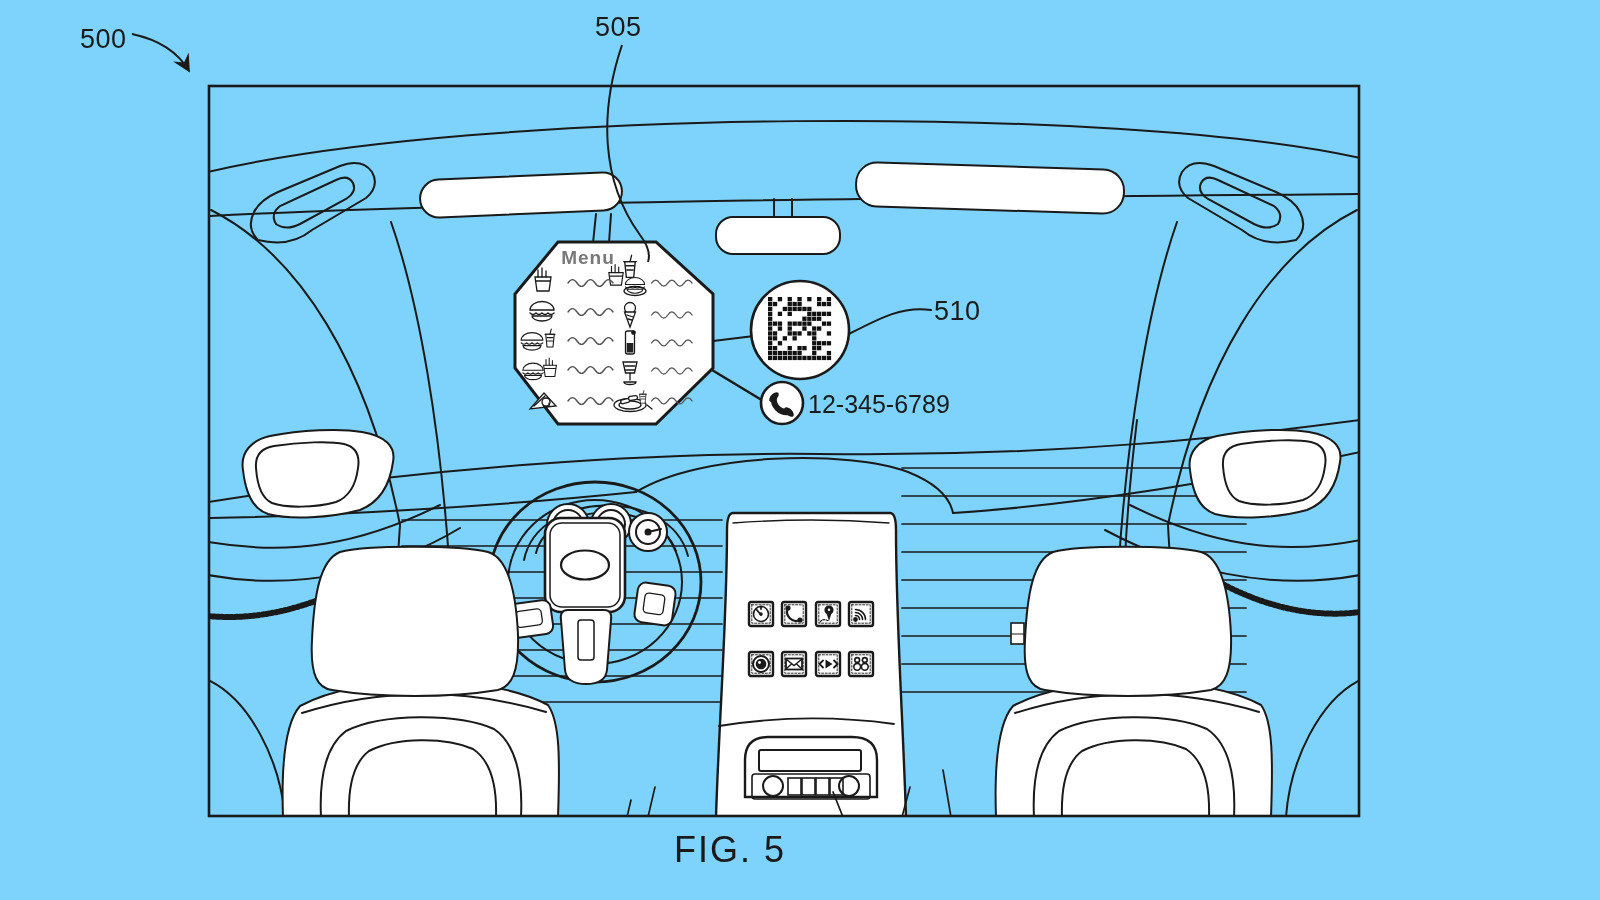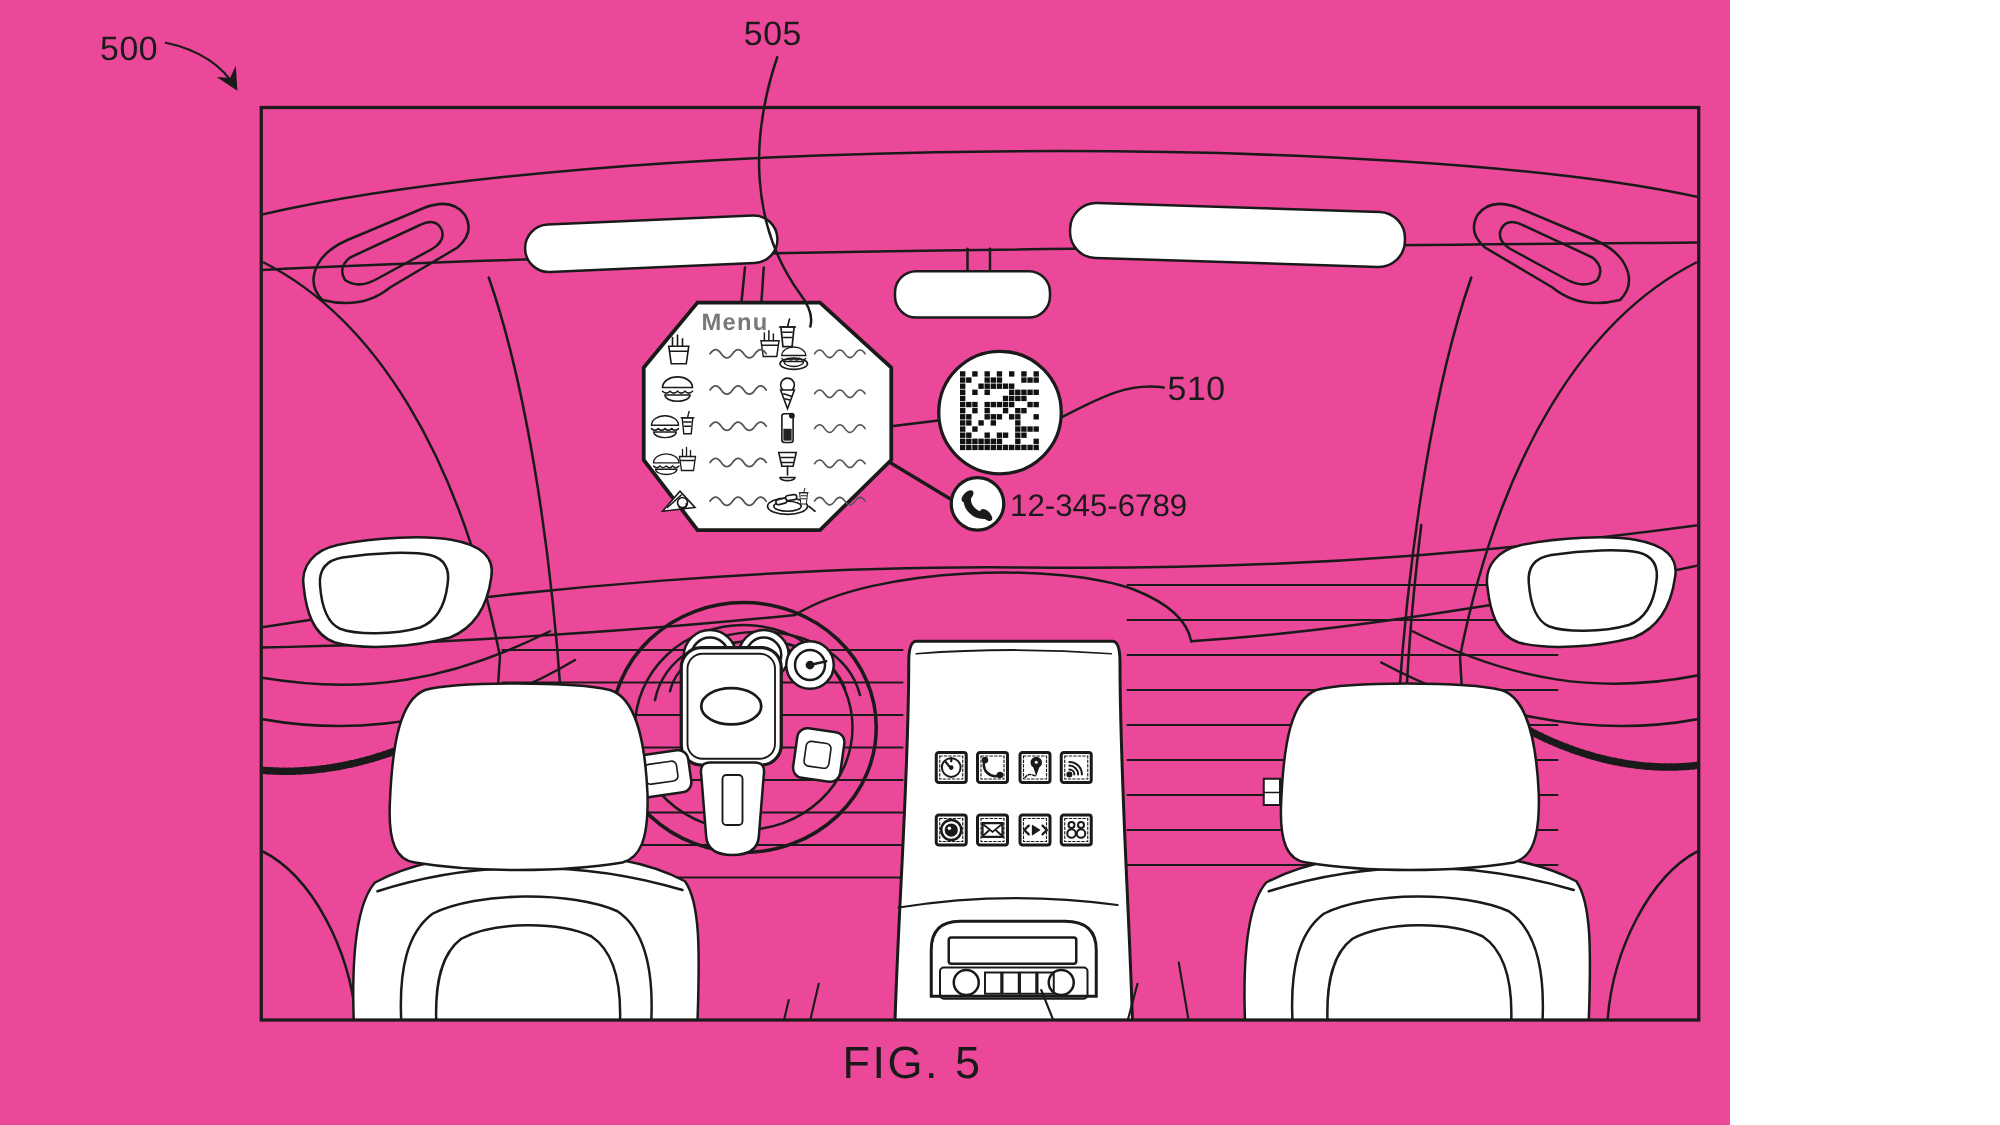--- a/index.html
+++ b/index.html
@@ -1,16 +1,16 @@
 <!DOCTYPE html>
 <html><head>
 <meta charset="utf-8">
 <style>
   html,body{margin:0;padding:0;background:#fff;}
-  .stage{position:relative;width:1384px;height:900px;background:#ec4899;overflow:hidden;
+  .stage{position:relative;width:1600px;height:900px;background:#7dd3fc;overflow:hidden;
          font-family:"Liberation Sans",sans-serif;}
   svg{position:absolute;left:0;top:0;}
   text{fill:#1a1a1a;}
   .ref{font-size:27px;letter-spacing:.5px;}
   .caption{font-size:36px;letter-spacing:2px;}
   .menu-title{font-size:19px;font-weight:bold;letter-spacing:1px;fill:#787878;}
   .phone-no{font-size:25px;}
 </style>
 </head>
 <body>

